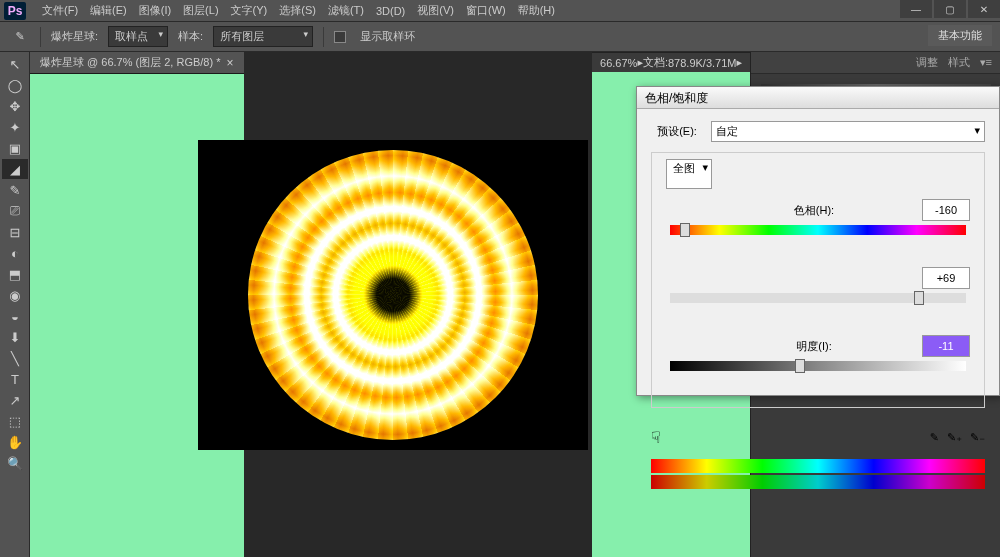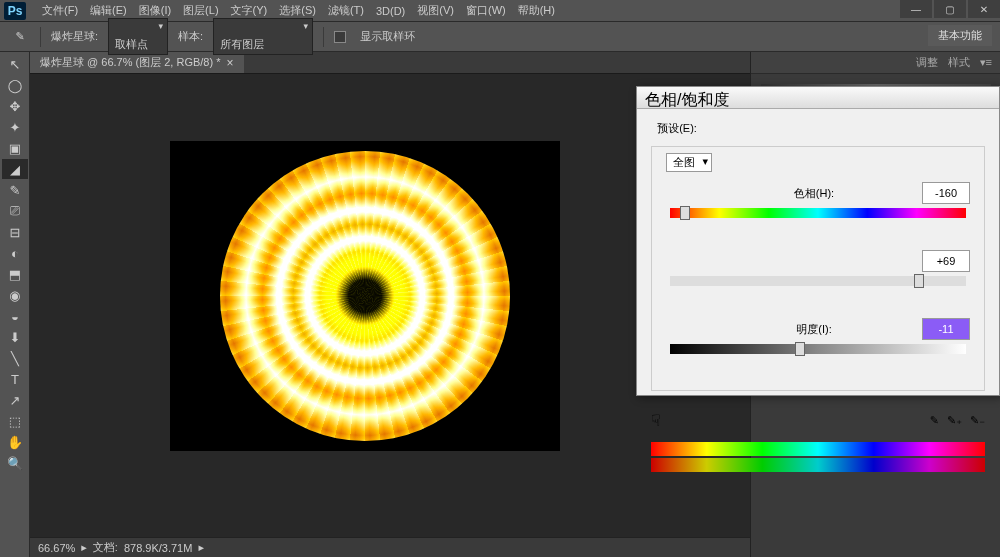--- a/index.html
+++ b/index.html
@@ -1,50 +1,50 @@
 <!DOCTYPE html>
 <html><head>
 <meta charset="utf-8">
 <style>
 *{margin:0;padding:0;box-sizing:border-box;font-family:"Microsoft YaHei",Arial,sans-serif;font-size:11px;user-select:none}
 body{width:1000px;height:557px;background:#535353;overflow:hidden;color:#ccc}
 .menubar{height:22px;background:#535353;display:flex;align-items:center;padding:0 4px;border-bottom:1px solid #2a2a2a}
-.ps-logo{width:22px;height:18px;background:#001e36;color:#7dd3fc;display:flex;align-items:center;justify-content:center;font-weight:bold;font-size:12px;border-radius:2px;margin-right:10px}
+.ps-logo{width:22px;height:18px;background:#001e36;color:#f0abfc;display:flex;align-items:center;justify-content:center;font-weight:bold;font-size:12px;border-radius:2px;margin-right:10px}
 .menu-item{padding:2px 6px;cursor:default}
 .win-controls{position:absolute;right:0;top:0;display:flex}
 .win-btn{width:32px;height:18px;background:#3f3f3f;margin-left:2px;display:flex;align-items:center;justify-content:center;color:#ccc;font-size:10px}
 .optionbar{height:30px;background:#535353;display:flex;align-items:center;padding:0 10px;border-bottom:1px solid #2a2a2a;gap:10px}
 .tool-icon{width:20px;height:20px;display:flex;align-items:center;justify-content:center}
 .label{color:#ccc}
-.dropdown{background:#3a3a3a;border:1px solid #222;padding:18px 18px 2px 6px;color:#ccc;position:relative;min-width:60px}
+.dropdown{background:#3a3a3a;border:1px solid #222;padding:2px 18px 2px 6px;color:#ccc;position:relative;min-width:60px}
 .dropdown::after{content:"▾";position:absolute;right:4px;top:2px;font-size:9px}
 .sep{width:1px;height:20px;background:#3a3a3a}
 .checkbox{width:12px;height:12px;border:1px solid #888;background:#3a3a3a;display:inline-block;margin-right:4px}
 .right-btn{position:absolute;right:8px;top:25px;background:#5a5a5a;padding:3px 10px;color:#ddd}
 .workspace{display:flex;height:505px}
 .toolbar{width:30px;background:#535353;display:flex;flex-direction:column;padding:2px;border-right:1px solid #2a2a2a}
 .tool{width:26px;height:20px;display:flex;align-items:center;justify-content:center;color:#ccc;font-size:13px;margin-bottom:1px}
 .tool.active{background:#2a2a2a}
-.main{flex:1;display:flex;flex-direction:column;background:#3b82f6}
+.main{flex:1;display:flex;flex-direction:row;background:#86efac}
 .tabbar{height:22px;background:#3a3a3a;display:flex;align-items:center;border-bottom:1px solid #1a1a1a}
 .tab{padding:3px 10px;background:#535353;color:#ccc;display:flex;align-items:center;gap:6px}
 .tab-close{font-size:12px}
 .canvas-area{flex:1;background:#282828;display:flex;align-items:center;justify-content:center;position:relative}
 .canvas{width:390px;height:310px;background:#000;margin-left:-50px;margin-top:-20px;position:relative;overflow:hidden}
 .geode{position:absolute;top:50%;left:50%;transform:translate(-50%,-50%);width:290px;height:290px;border-radius:50%;background:radial-gradient(circle at 50% 50%,#2a2a1a 8%,#fff176 15%,#e8d070 22%,#fff 28%,#c8b050 35%,#fff 42%,#d4a040 50%,#fff9e0 58%,#b89030 68%,#fff 78%,#8a7020 90%,#3a3010 100%);filter:contrast(1.3) saturate(1.8)}
 .geode::before{content:"";position:absolute;inset:0;border-radius:50%;background:repeating-conic-gradient(from 0deg,rgba(255,255,255,0.3) 0deg,transparent 2deg,rgba(0,0,0,0.2) 4deg,transparent 6deg);mix-blend-mode:overlay}
 .rays{position:absolute;inset:-20px;background:repeating-conic-gradient(from 0deg at 50% 50%,rgba(200,180,100,0.4) 0deg,rgba(255,240,180,0.2) 1deg,transparent 2deg,rgba(180,150,80,0.3) 3deg);z-index:-1}
-.statusbar{height:20px;background:#3a3a3a;display:flex;align-items:center;padding:0 8px;gap:6px;color:#ccc;border-top:1px solid #222}
+.statusbar{height:20px;background:#3a3a3a;display:flex;align-items:center;padding:0 8px;gap:0;color:#ccc;border-top:1px solid #222}
 .panel-tabs{height:22px;background:#3a3a3a;display:flex;align-items:flex-end;padding:0 6px;gap:0}
 .ptab{padding:3px 10px;color:#aaa}
 .ptab.active{background:#535353;color:#ddd}
 .right-panels{width:250px;background:#3a3a3a;border-left:1px solid #222}
 .adjust-thumb{width:230px;height:60px;background:linear-gradient(90deg,#333,#666,#444);margin:10px}
 .dialog{position:absolute;left:636px;top:86px;width:364px;height:310px;background:#f0f0f0;border:1px solid #888;box-shadow:2px 2px 8px rgba(0,0,0,0.4);color:#000}
-.dlg-title{height:22px;background:linear-gradient(180deg,#fafafa,#ddd);border-bottom:1px solid #aaa;padding:3px 8px;font-size:16px}
+.dlg-title{height:22px;background:linear-gradient(180deg,#fafafa,#ddd);border-bottom:1px solid #aaa;padding:3px 8px;font-size:12px}
 .dlg-body{padding:12px 14px}
 .dlg-row{display:flex;align-items:center;margin-bottom:10px;gap:8px}
 .dlg-label{min-width:52px;text-align:center}
 .dlg-select{flex:1;border:1px solid #999;padding:2px 4px;background:#fff;position:relative}
 .dlg-select::after{content:"▾";position:absolute;right:4px;top:2px}
 .inner-group{border:1px solid #ccc;padding:12px 14px 4px;margin-top:4px;position:relative}
 .slider-row{margin-bottom:32px}
 .slider-labels{display:flex;justify-content:space-between;align-items:center;margin-bottom:4px}
 .slider-name{text-align:center;flex:1}
 .num-input{width:48px;border:1px solid #999;text-align:center;padding:4px;background:#fff}
@@ -52,21 +52,21 @@
 .slider-track{height:10px;position:relative;margin:0 4px}
 .hue-track{height:10px;background:linear-gradient(90deg,#f00,#ff0,#0f0,#0ff,#00f,#f0f,#f00)}
 .gray-track{height:10px;background:linear-gradient(90deg,#ddd,#ddd)}
 .light-track{height:10px;background:linear-gradient(90deg,#000,#888,#fff)}
 .slider-thumb{position:absolute;top:-2px;width:10px;height:14px;background:#ddd;border:1px solid #666;transform:translateX(-50%)}
 .eyedrop-row{display:flex;justify-content:space-between;align-items:center;padding:8px 14px 4px}
 .hand-icon{font-size:16px}
 .droppers{display:flex;gap:8px}
 .spectrum{height:14px;margin:8px 14px 2px;background:linear-gradient(90deg,#f00,#ff0,#0f0,#0ff,#00f,#f0f,#f00)}
 .spectrum2{height:14px;margin:2px 14px;background:linear-gradient(90deg,#c00,#cc0,#0c0,#0cc,#00c,#c0c,#c00)}
-.small-select{border:1px solid #999;padding:1px 16px 1px 6px;background:#fff;position:relative;display:inline-block}
+.small-select{border:1px solid #999;padding:1px 16px 12px 6px;background:#fff;position:relative;display:inline-block}
 .small-select::after{content:"▾";position:absolute;right:3px;top:1px}
 .panel-head{height:22px;background:#414141;display:flex;align-items:center;padding:0 8px;color:#ccc;justify-content:flex-end;gap:10px;border-bottom:1px solid #2a2a2a}
 .panel-head span{color:#aaa}
 </style>
 </head>
 <body>
 
 <div class="menubar">
   <div class="ps-logo">Ps</div>
   <div class="menu-item">文件(F)</div>
@@ -154,20 +154,21 @@
     </div>
     <div class="adjust-thumb"></div>
   </div>
 </div>
 
 <div class="dialog">
   <div class="dlg-title">色相/饱和度</div>
   <div class="dlg-body">
     <div class="dlg-row">
       <span class="dlg-label">预设(E):</span>
+      <div class="dlg-select">自定</div>
     </div>
     <div class="inner-group">
       <div style="margin:-6px 0 10px 0">
         <div class="small-select">全图</div>
       </div>
 
       <div class="slider-row">
         <div class="slider-labels">
           <span style="width:40px"></span>
           <span class="slider-name">色相(H):</span>

